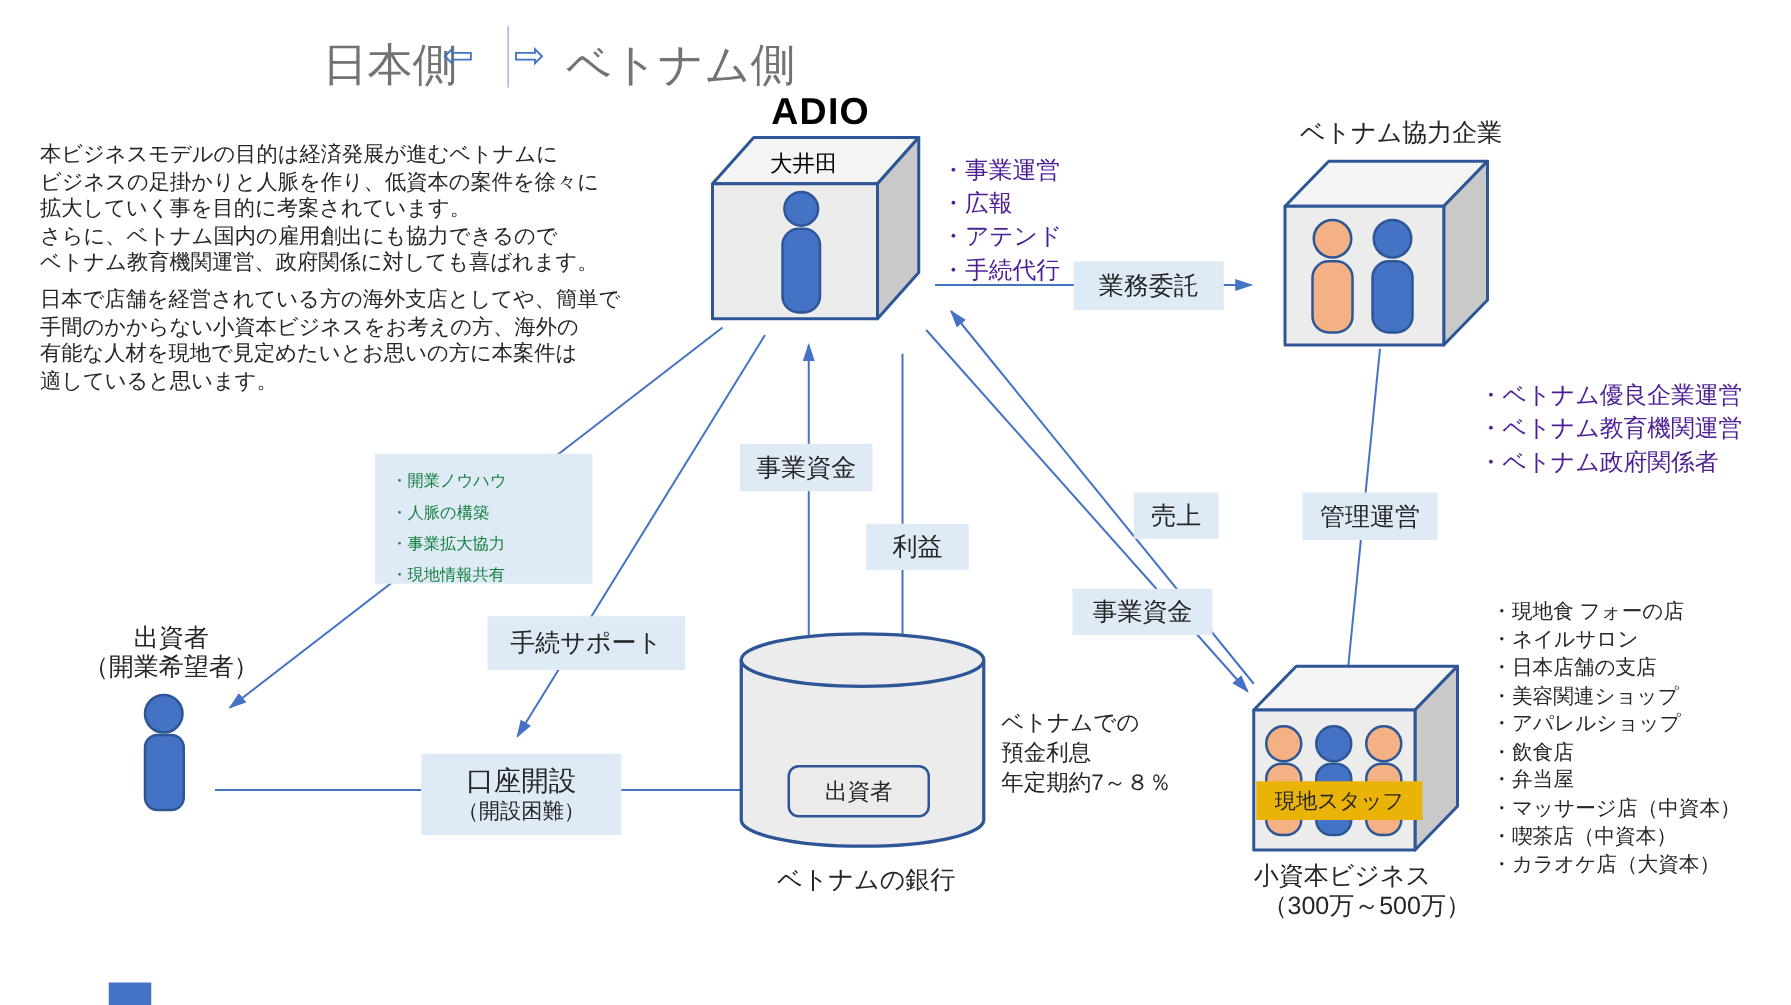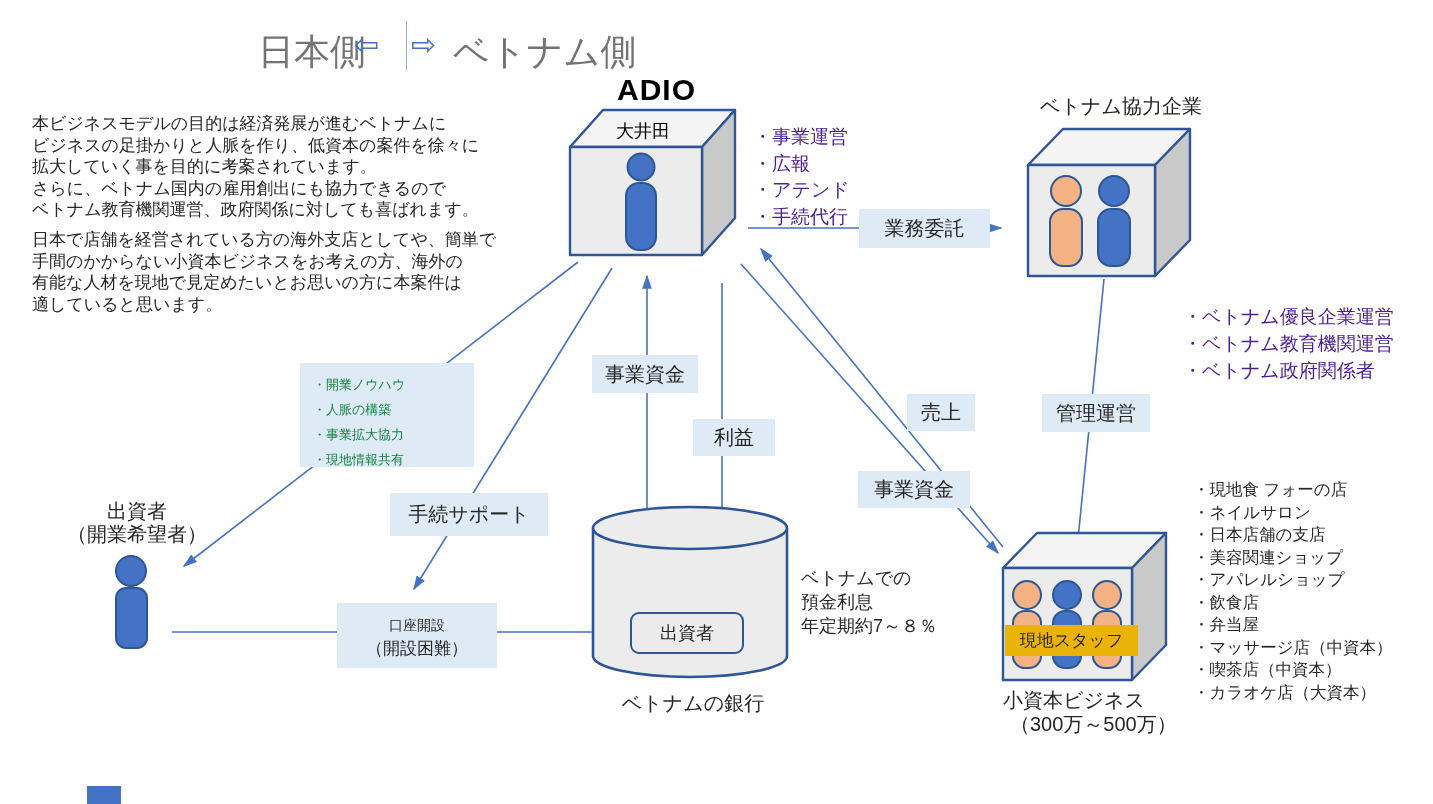--- a/index.html
+++ b/index.html
@@ -29,21 +29,21 @@
     display:flex;align-items:center;justify-content:center;font-size:18px;color:#262626;
   }
   .staff-band{
     position:absolute;background:#eab308;display:flex;align-items:center;justify-content:center;
     font-size:17px;color:#262626;
   }
   .knowhow{
     position:absolute;background:#DEEBF7;font-size:13px;line-height:25px;
     padding:9px 16px 0 13px;color:#15803d;
   }
-  .acct-l1{font-size:14px;line-height:26px;}
+  .acct-l1{font-size:22px;line-height:26px;}
   .acct-l2{font-size:17px;line-height:22px;}
   .corner-tab{position:absolute;background:#4472C4;}
 </style>
 </head>
 <body>
 
 <div id="canvas">
 
   <svg id="shapes" width="1433" height="804" viewBox="0 0 1433 804">
     <defs>
@@ -147,21 +147,21 @@
     <span class="line">・手続代行</span>
   </div>
 
   <div class="abs caption" style="left:1040px;top:93px;">ベトナム協力企業</div>
   <div class="abs list" style="left:1183px;top:303px;line-height:27px;">
     <span class="line">・ベトナム優良企業運営</span>
     <span class="line">・ベトナム教育機関運営</span>
     <span class="line">・ベトナム政府関係者</span>
   </div>
 
-  <div class="label-box" style="left:859px;top:209px;width:131px;height:39px;">業務委託</div>
+  <div class="label-box" style="left:859px;top:209px;width:120px;height:39px;">業務委託</div>
   <div class="label-box" style="left:1042px;top:394px;width:108px;height:38px;">管理運営</div>
   <div class="label-box" style="left:907px;top:394px;width:68px;height:37px;">売上</div>
   <div class="label-box" style="left:858px;top:471px;width:112px;height:37px;">事業資金</div>
   <div class="label-box" style="left:592px;top:355px;width:106px;height:38px;">事業資金</div>
   <div class="label-box" style="left:693px;top:419px;width:82px;height:37px;">利益</div>
   <div class="label-box" style="left:390px;top:493px;width:158px;height:43px;">手続サポート</div>
 
   <div class="knowhow" style="left:300px;top:363px;width:145px;height:95px;">
     <span class="line">・開業ノウハウ</span>
     <span class="line">・人脈の構築</span>

